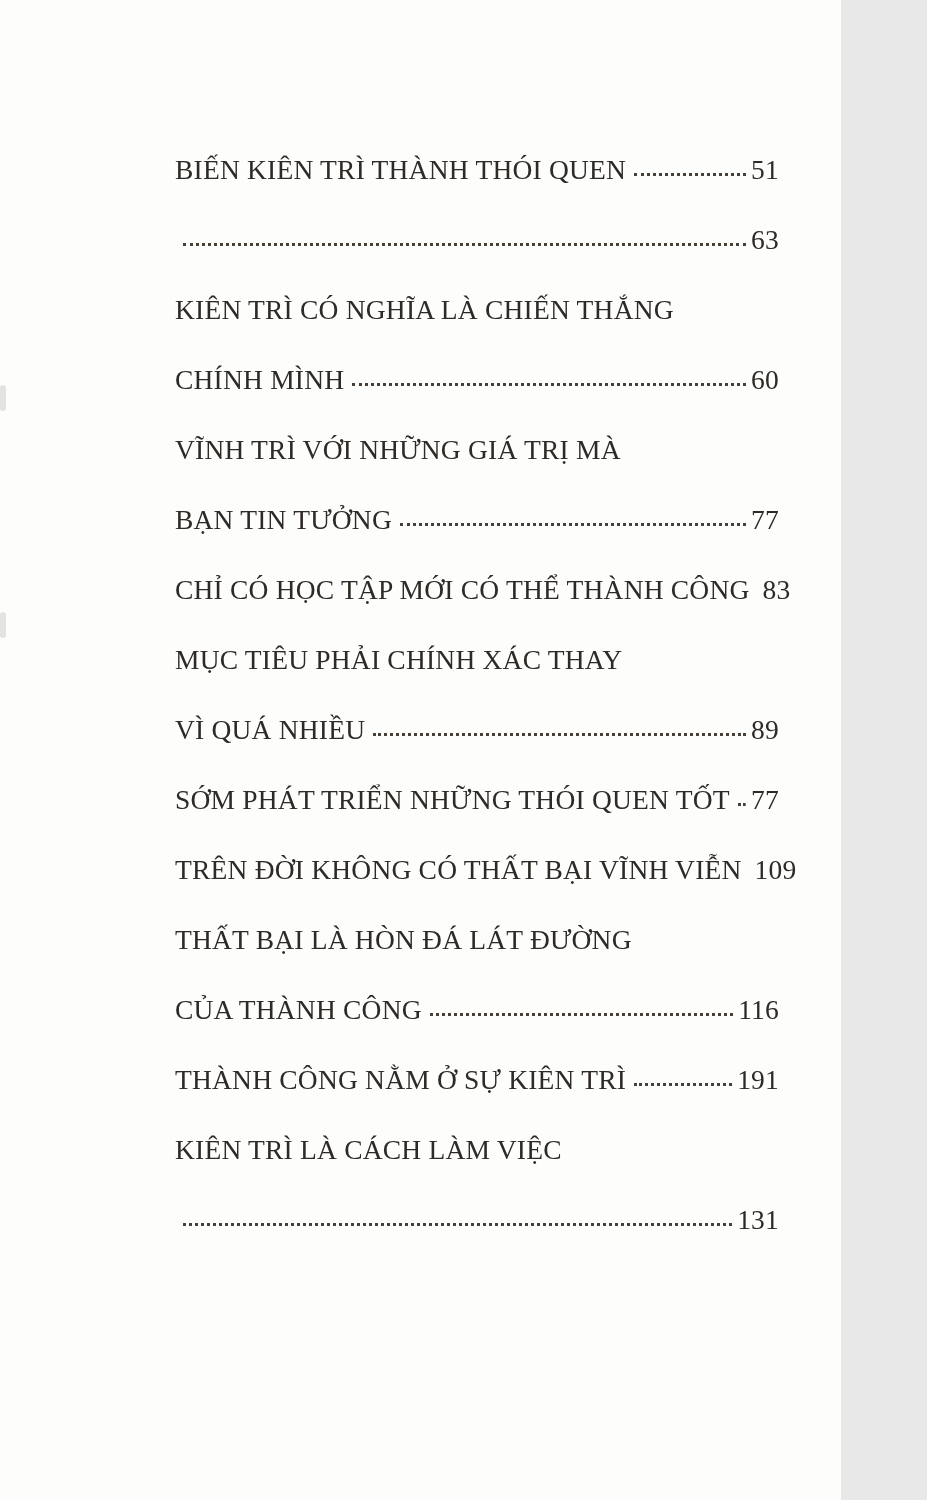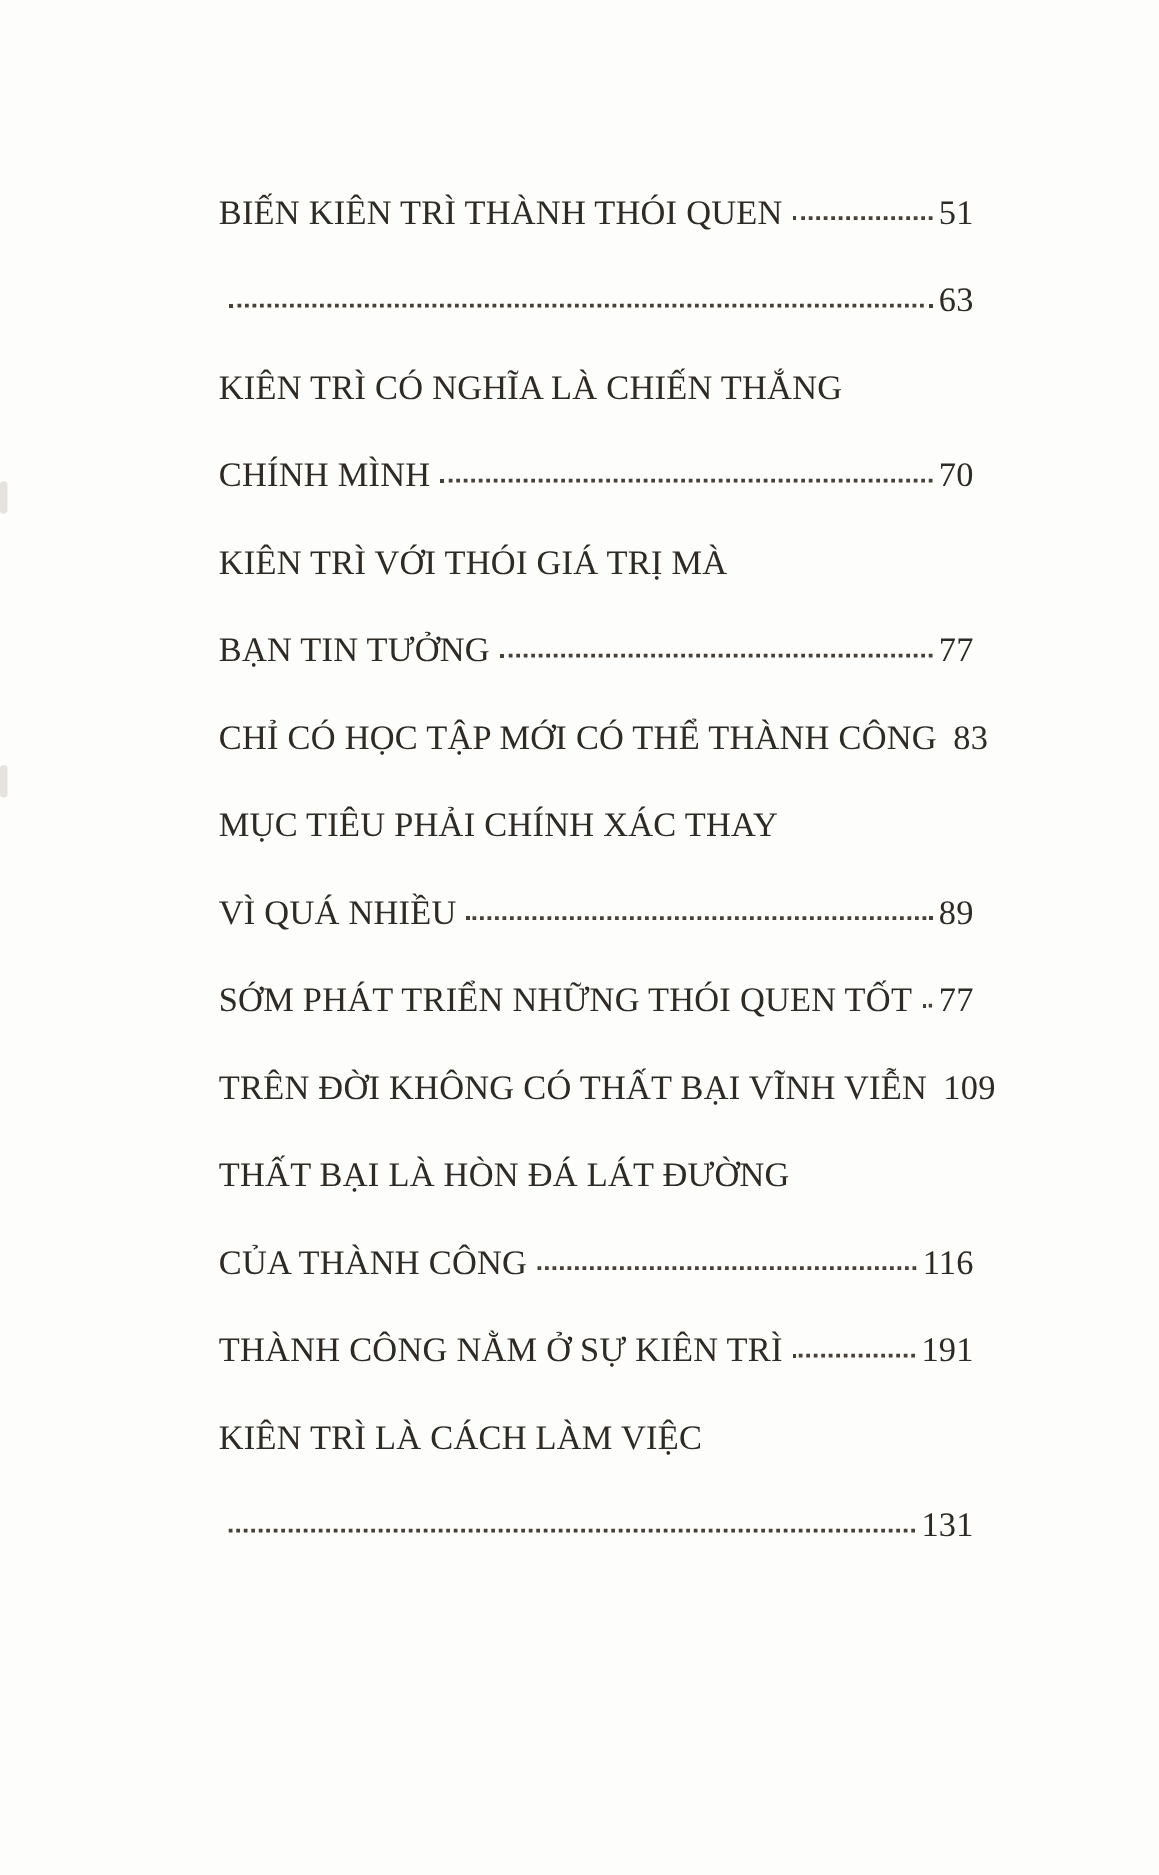--- a/index.html
+++ b/index.html
@@ -2,21 +2,21 @@
 <html><head>
 <meta charset="utf-8">
 <style>
   html, body {
     margin: 0;
     padding: 0;
     background: #e8e8e8;
   }
   .page {
     position: relative;
-    width: 927px;
+    width: 841px;
     height: 1500px;
     background: #fdfdfb;
     overflow: hidden;
     font-family: "Liberation Serif", "DejaVu Serif", serif;
   }
   .toc {
     position: absolute;
     left: 175px;
     top: 135px;
     width: 604px;
@@ -78,25 +78,25 @@
   </div>
 
   <div class="toc-row no-page">
     <span class="toc-title">KIÊN TRÌ CÓ NGHĨA LÀ CHIẾN THẮNG</span>
 
   </div>
 
   <div class="toc-row">
     <span class="toc-title">CHÍNH MÌNH</span>
     <span class="toc-leader"></span>
-    <span class="toc-page">70</span>
+    <span class="toc-page">60</span>
   </div>
 
   <div class="toc-row no-page">
-    <span class="toc-title">KIÊN TRÌ VỚI THÓI GIÁ TRỊ MÀ</span>
+    <span class="toc-title">VĨNH TRÌ VỚI NHỮNG GIÁ TRỊ MÀ</span>
 
   </div>
 
   <div class="toc-row">
     <span class="toc-title">BẠN TIN TƯỞNG</span>
     <span class="toc-leader"></span>
     <span class="toc-page">77</span>
   </div>
 
   <div class="toc-row">

